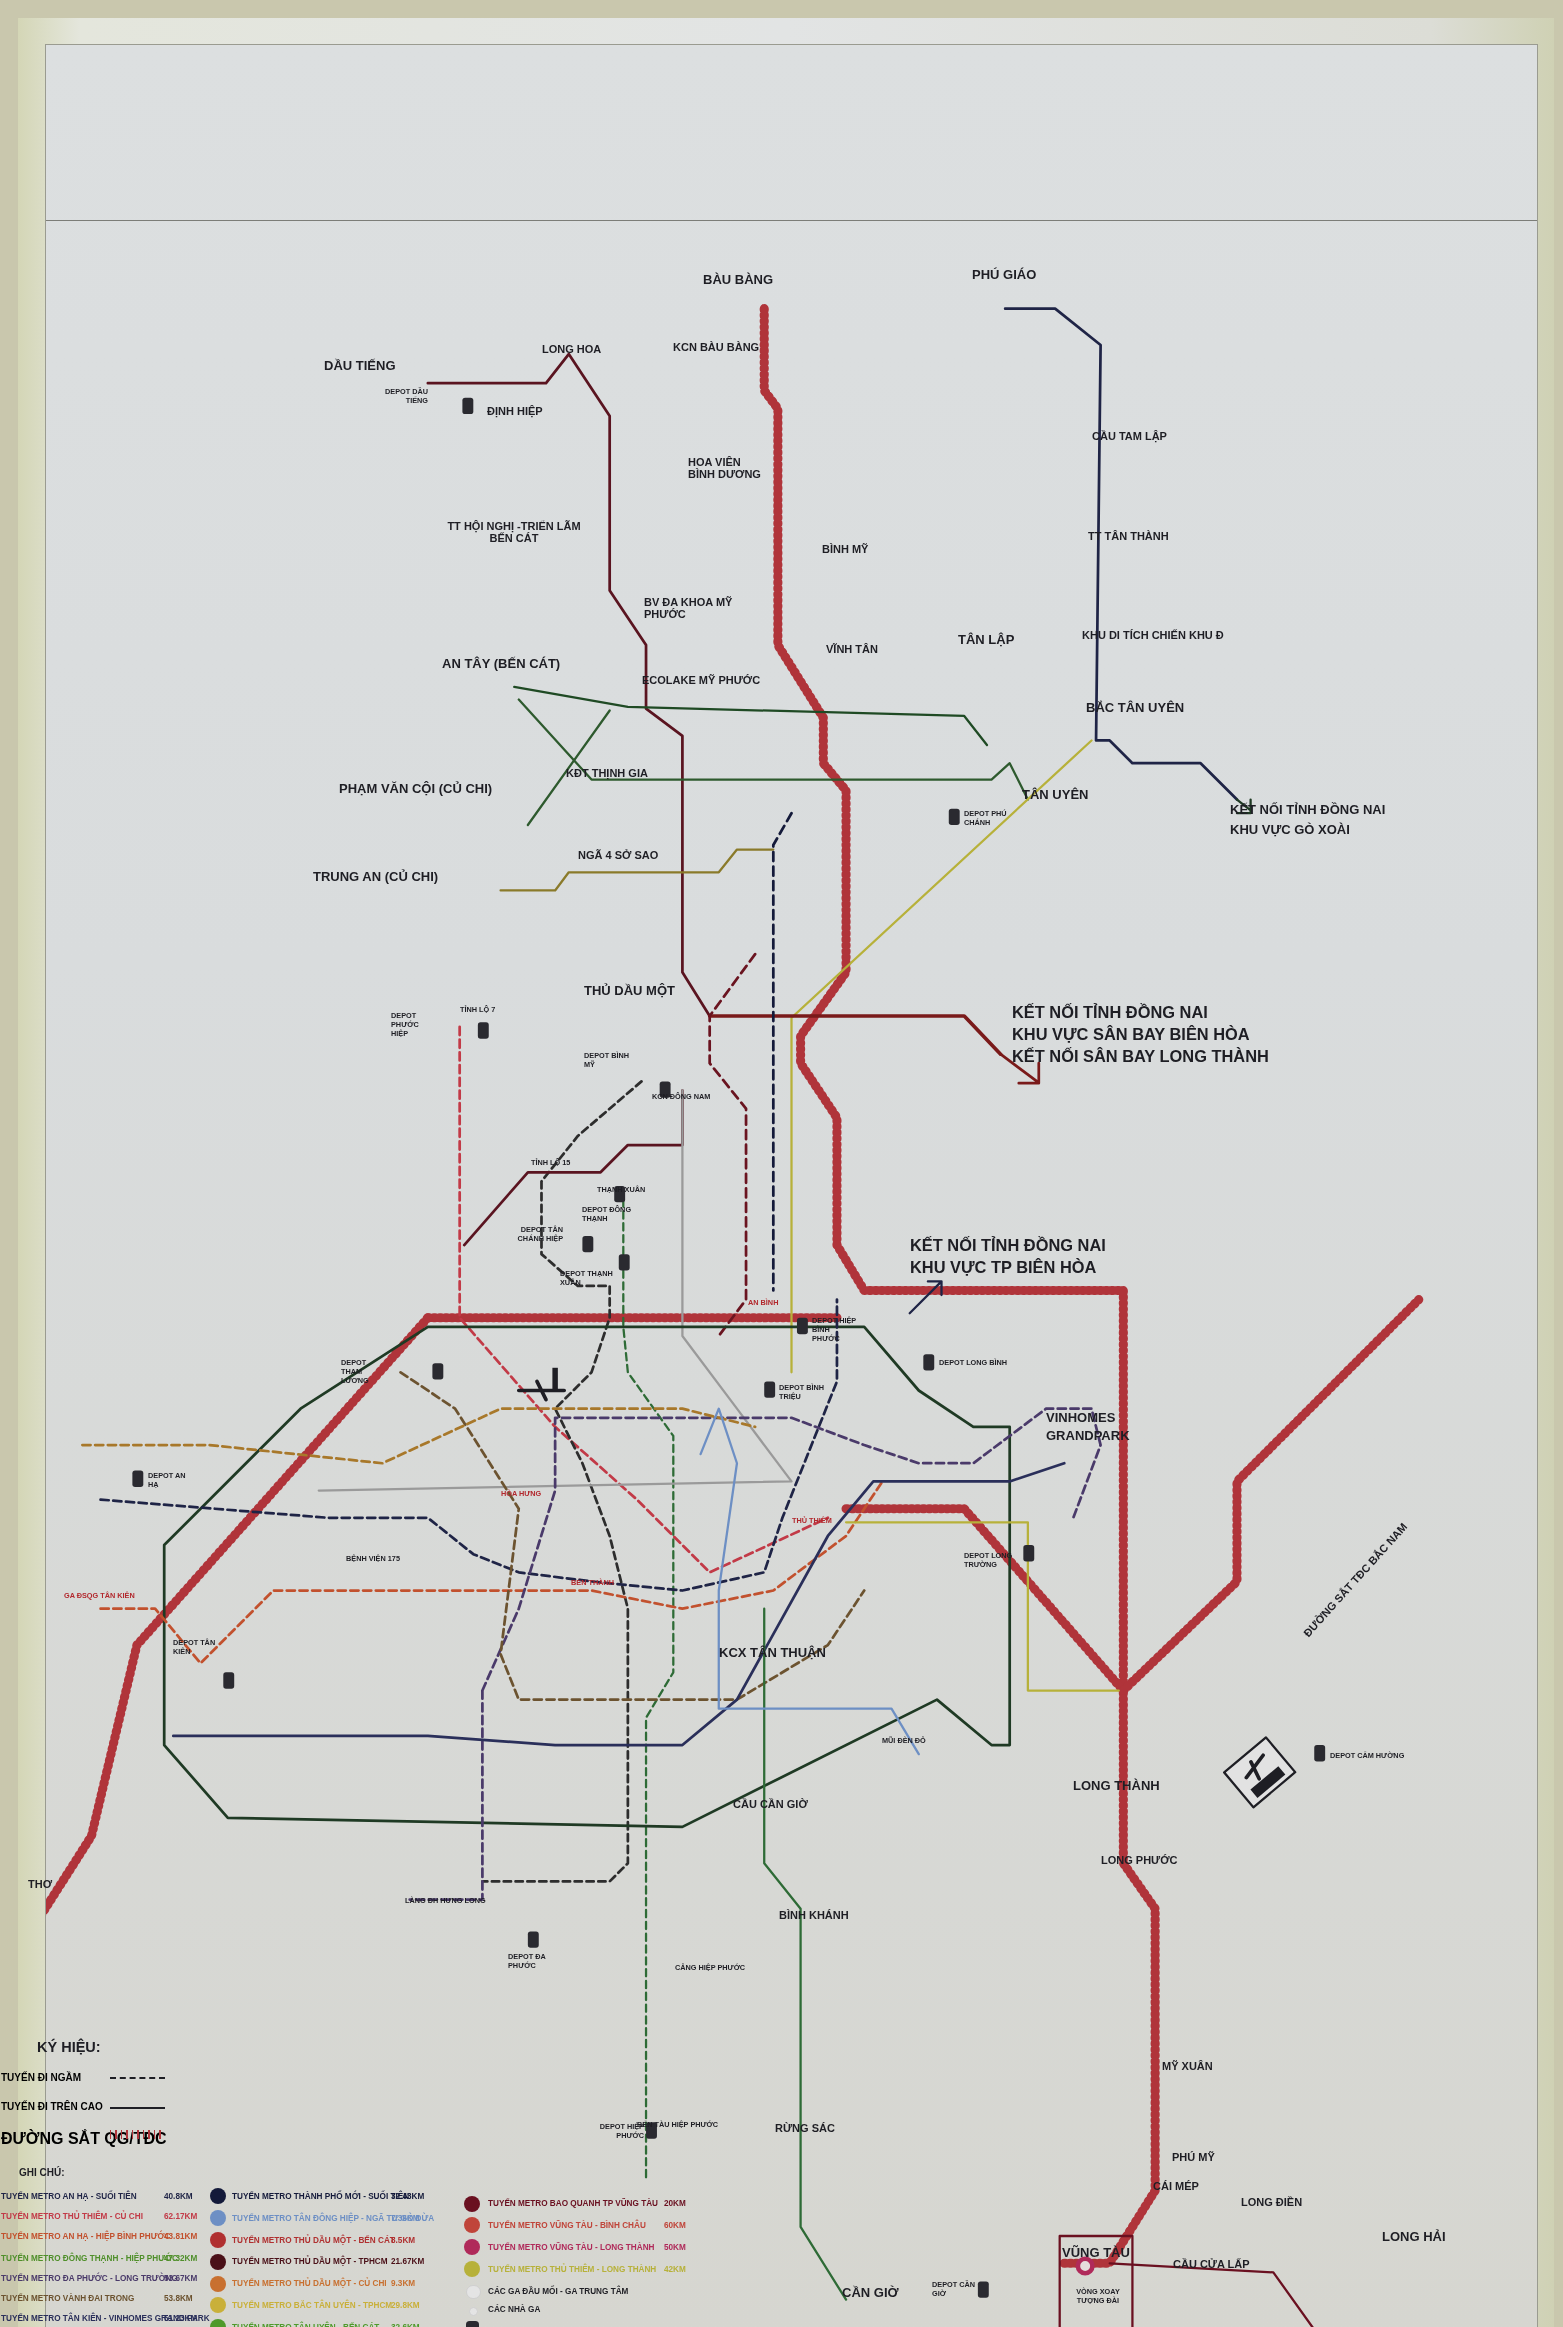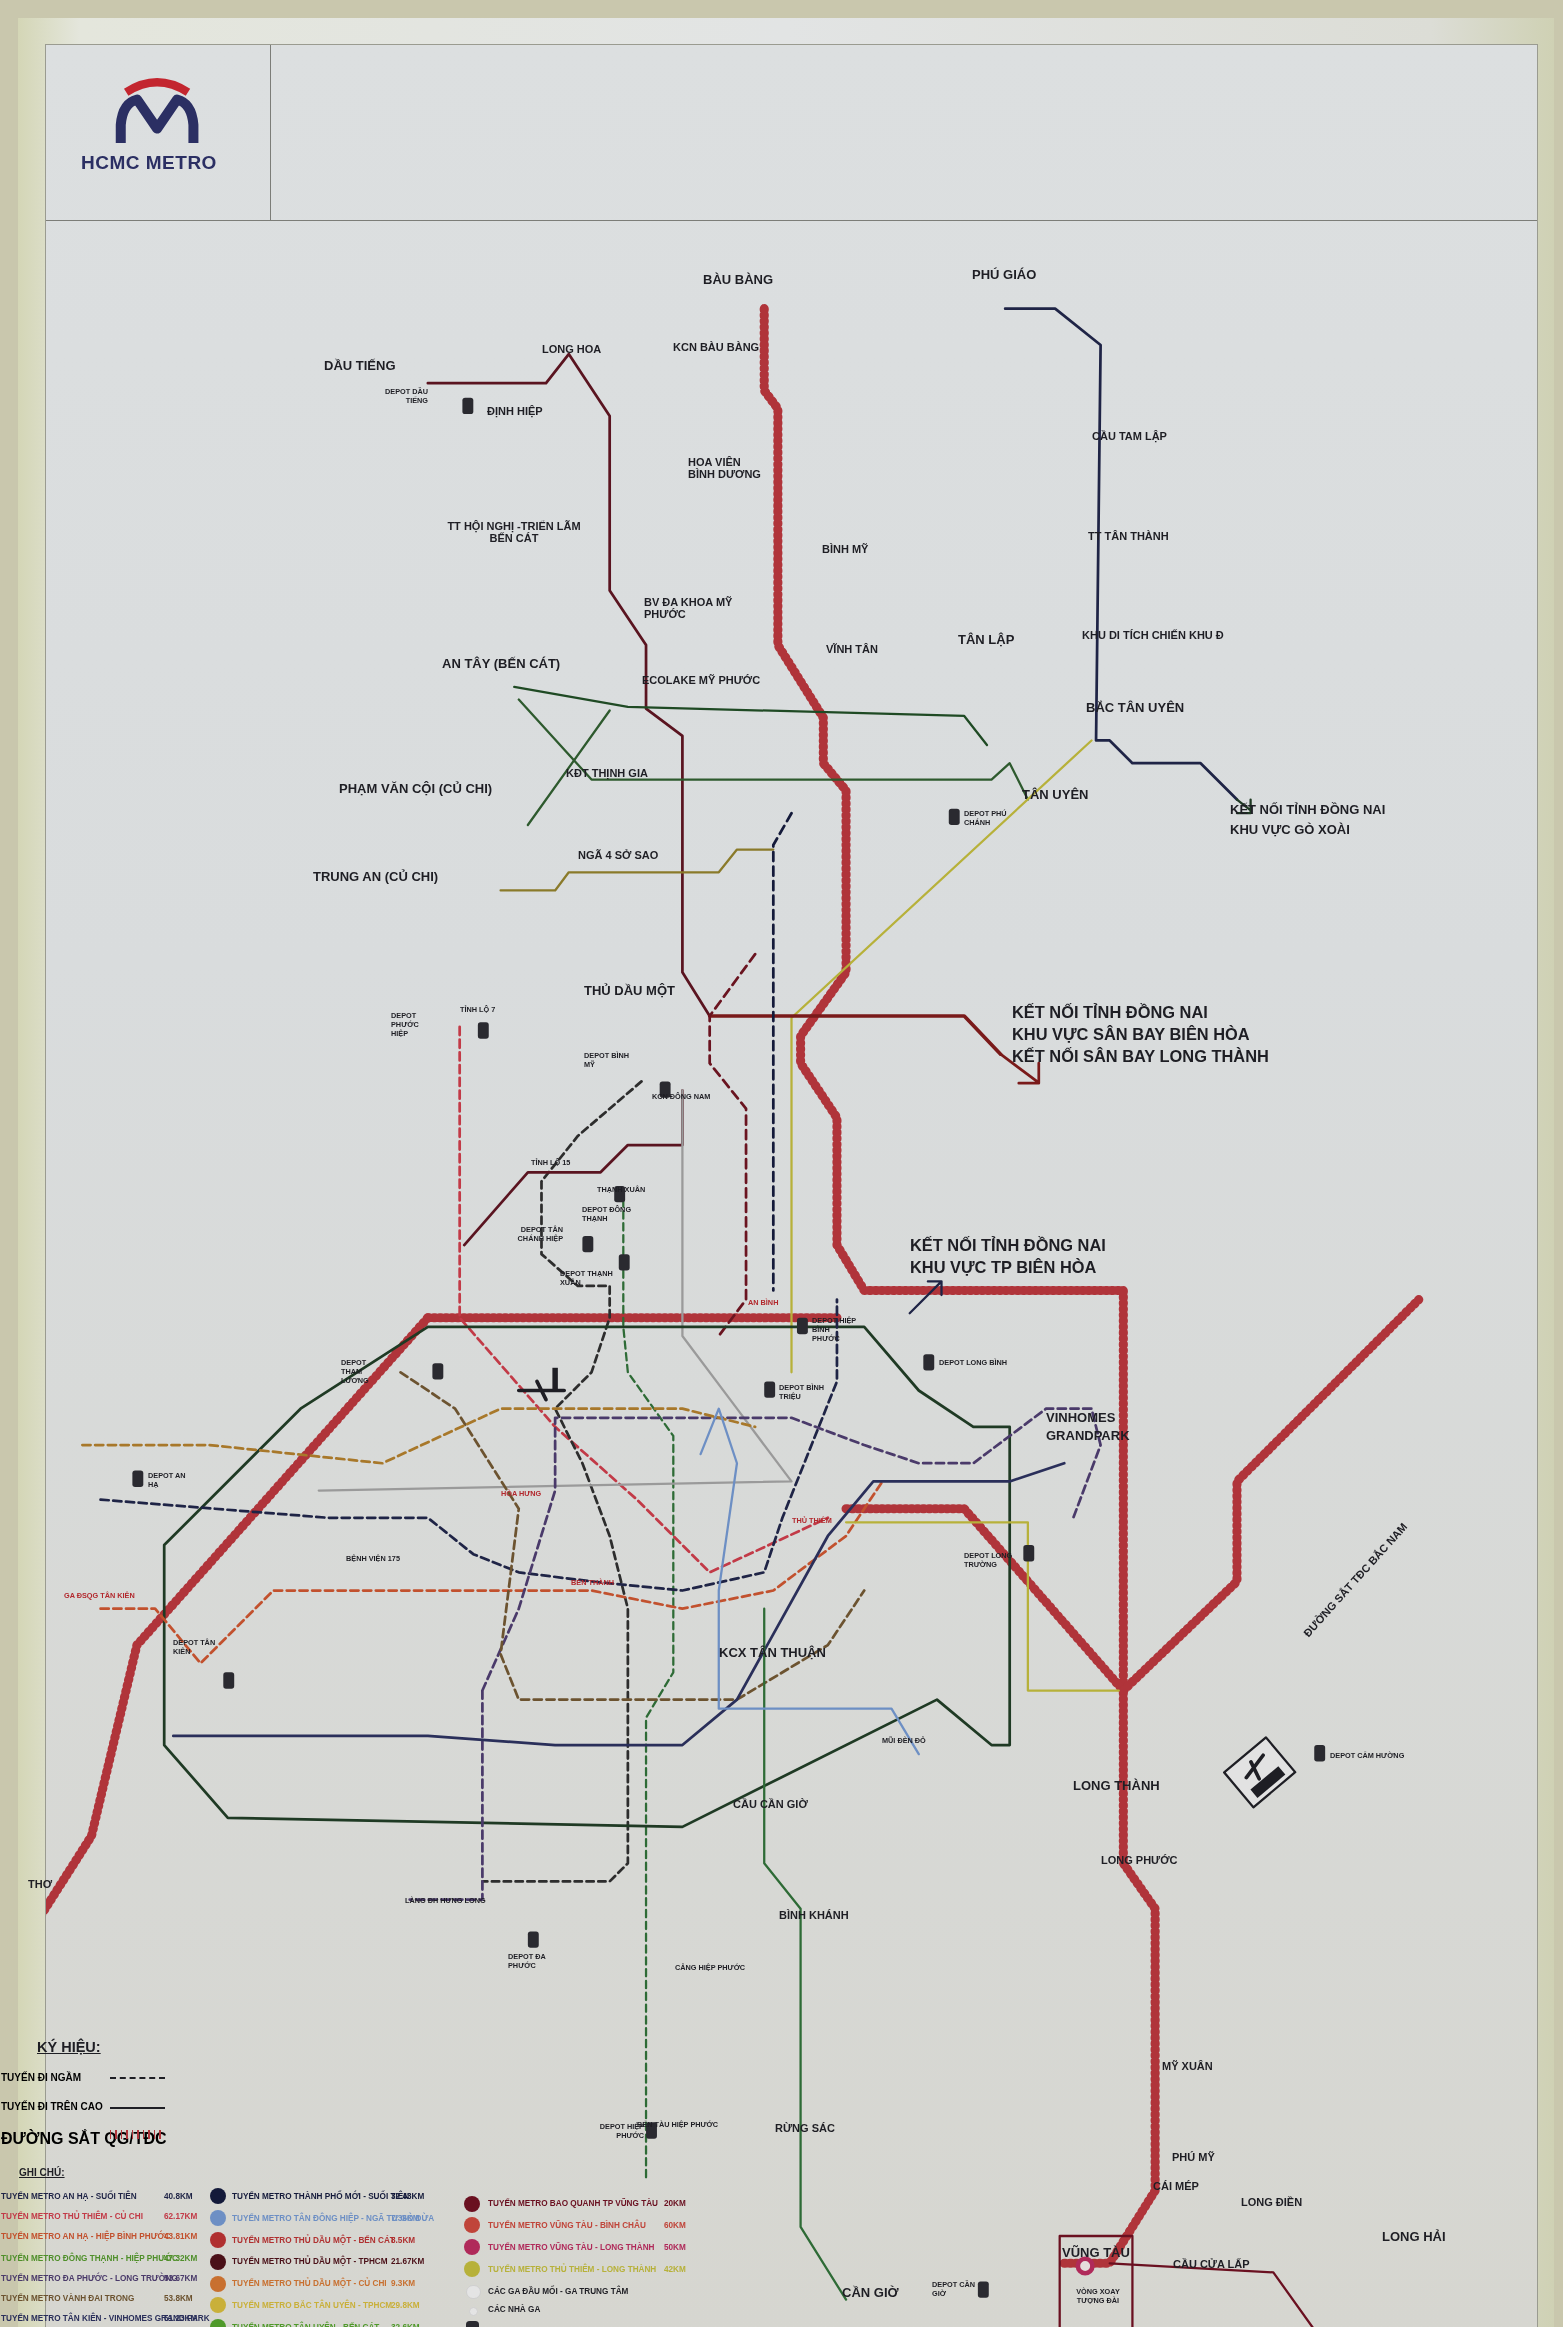--- a/index.html
+++ b/index.html
@@ -37,39 +37,32 @@
     margin-top: 9px; font-weight: bold; font-size: 23px; color: #7a1c22; line-height: 36px;
     transform: scaleX(0.9);
   }
   svg.map { position: absolute; left: 0; top: 0; }
   .lbl { position: absolute; color: #1e1e24; font-weight: bold; white-space: nowrap; transform-origin: left top; }
   .lbl.mid { font-size: 13px; }
   .lbl.sm { font-size: 11px; }
   .lbl.xs { font-size: 7.3px; }
   .lbl.red { color: #b2282d; }
   .legend { position: absolute; left: 0; top: 1987px; width: 1091px; height: 341px; }
-  .leg-title { position: absolute; font-weight: bold; font-size: 14.5px; color: #1e1e24; text-decoration: underline; }
+  .leg-title { position: absolute; font-weight: bold; font-size: 14.5px; color: #1e1e24; }
   .leg-row { position: absolute; font-size: 8.2px; font-weight: bold; white-space: nowrap; }
   .leg-dot { position: absolute; width: 16.4px; height: 16.4px; border-radius: 50%; }
   .leg-km { position: absolute; font-size: 8.2px; font-weight: bold; }
 </style>
 </head>
 <body>
 
 <div class="poster">
  <div class="frame">
 
   <div class="header">
-    <div class="logo-box">
-      <svg width="224" height="109" viewBox="0 0 246 120">
-        <path d="M88 52 Q122 30 156 52" stroke="#c3262f" stroke-width="9" fill="none"></path>
-        <path d="M82 108 L82 88 Q84 64 100 60 L122 92 L144 60 Q160 64 162 88 L162 108" stroke="#2b2f63" stroke-width="11" fill="none" stroke-linejoin="round"></path>
-      </svg>
-      <div class="logo-text">HCMC METRO</div>
-    </div>
   </div>
 
   <svg class="map" width="1491" height="2291" viewBox="0 0 1640 2520">
     <defs>
       <pattern id="rail" width="6" height="6" patternUnits="userSpaceOnUse">
             <rect width="6" height="6" fill="none"></rect>
           </pattern>
     </defs>
     <g fill="none" stroke-linejoin="round" stroke-linecap="round">
 

